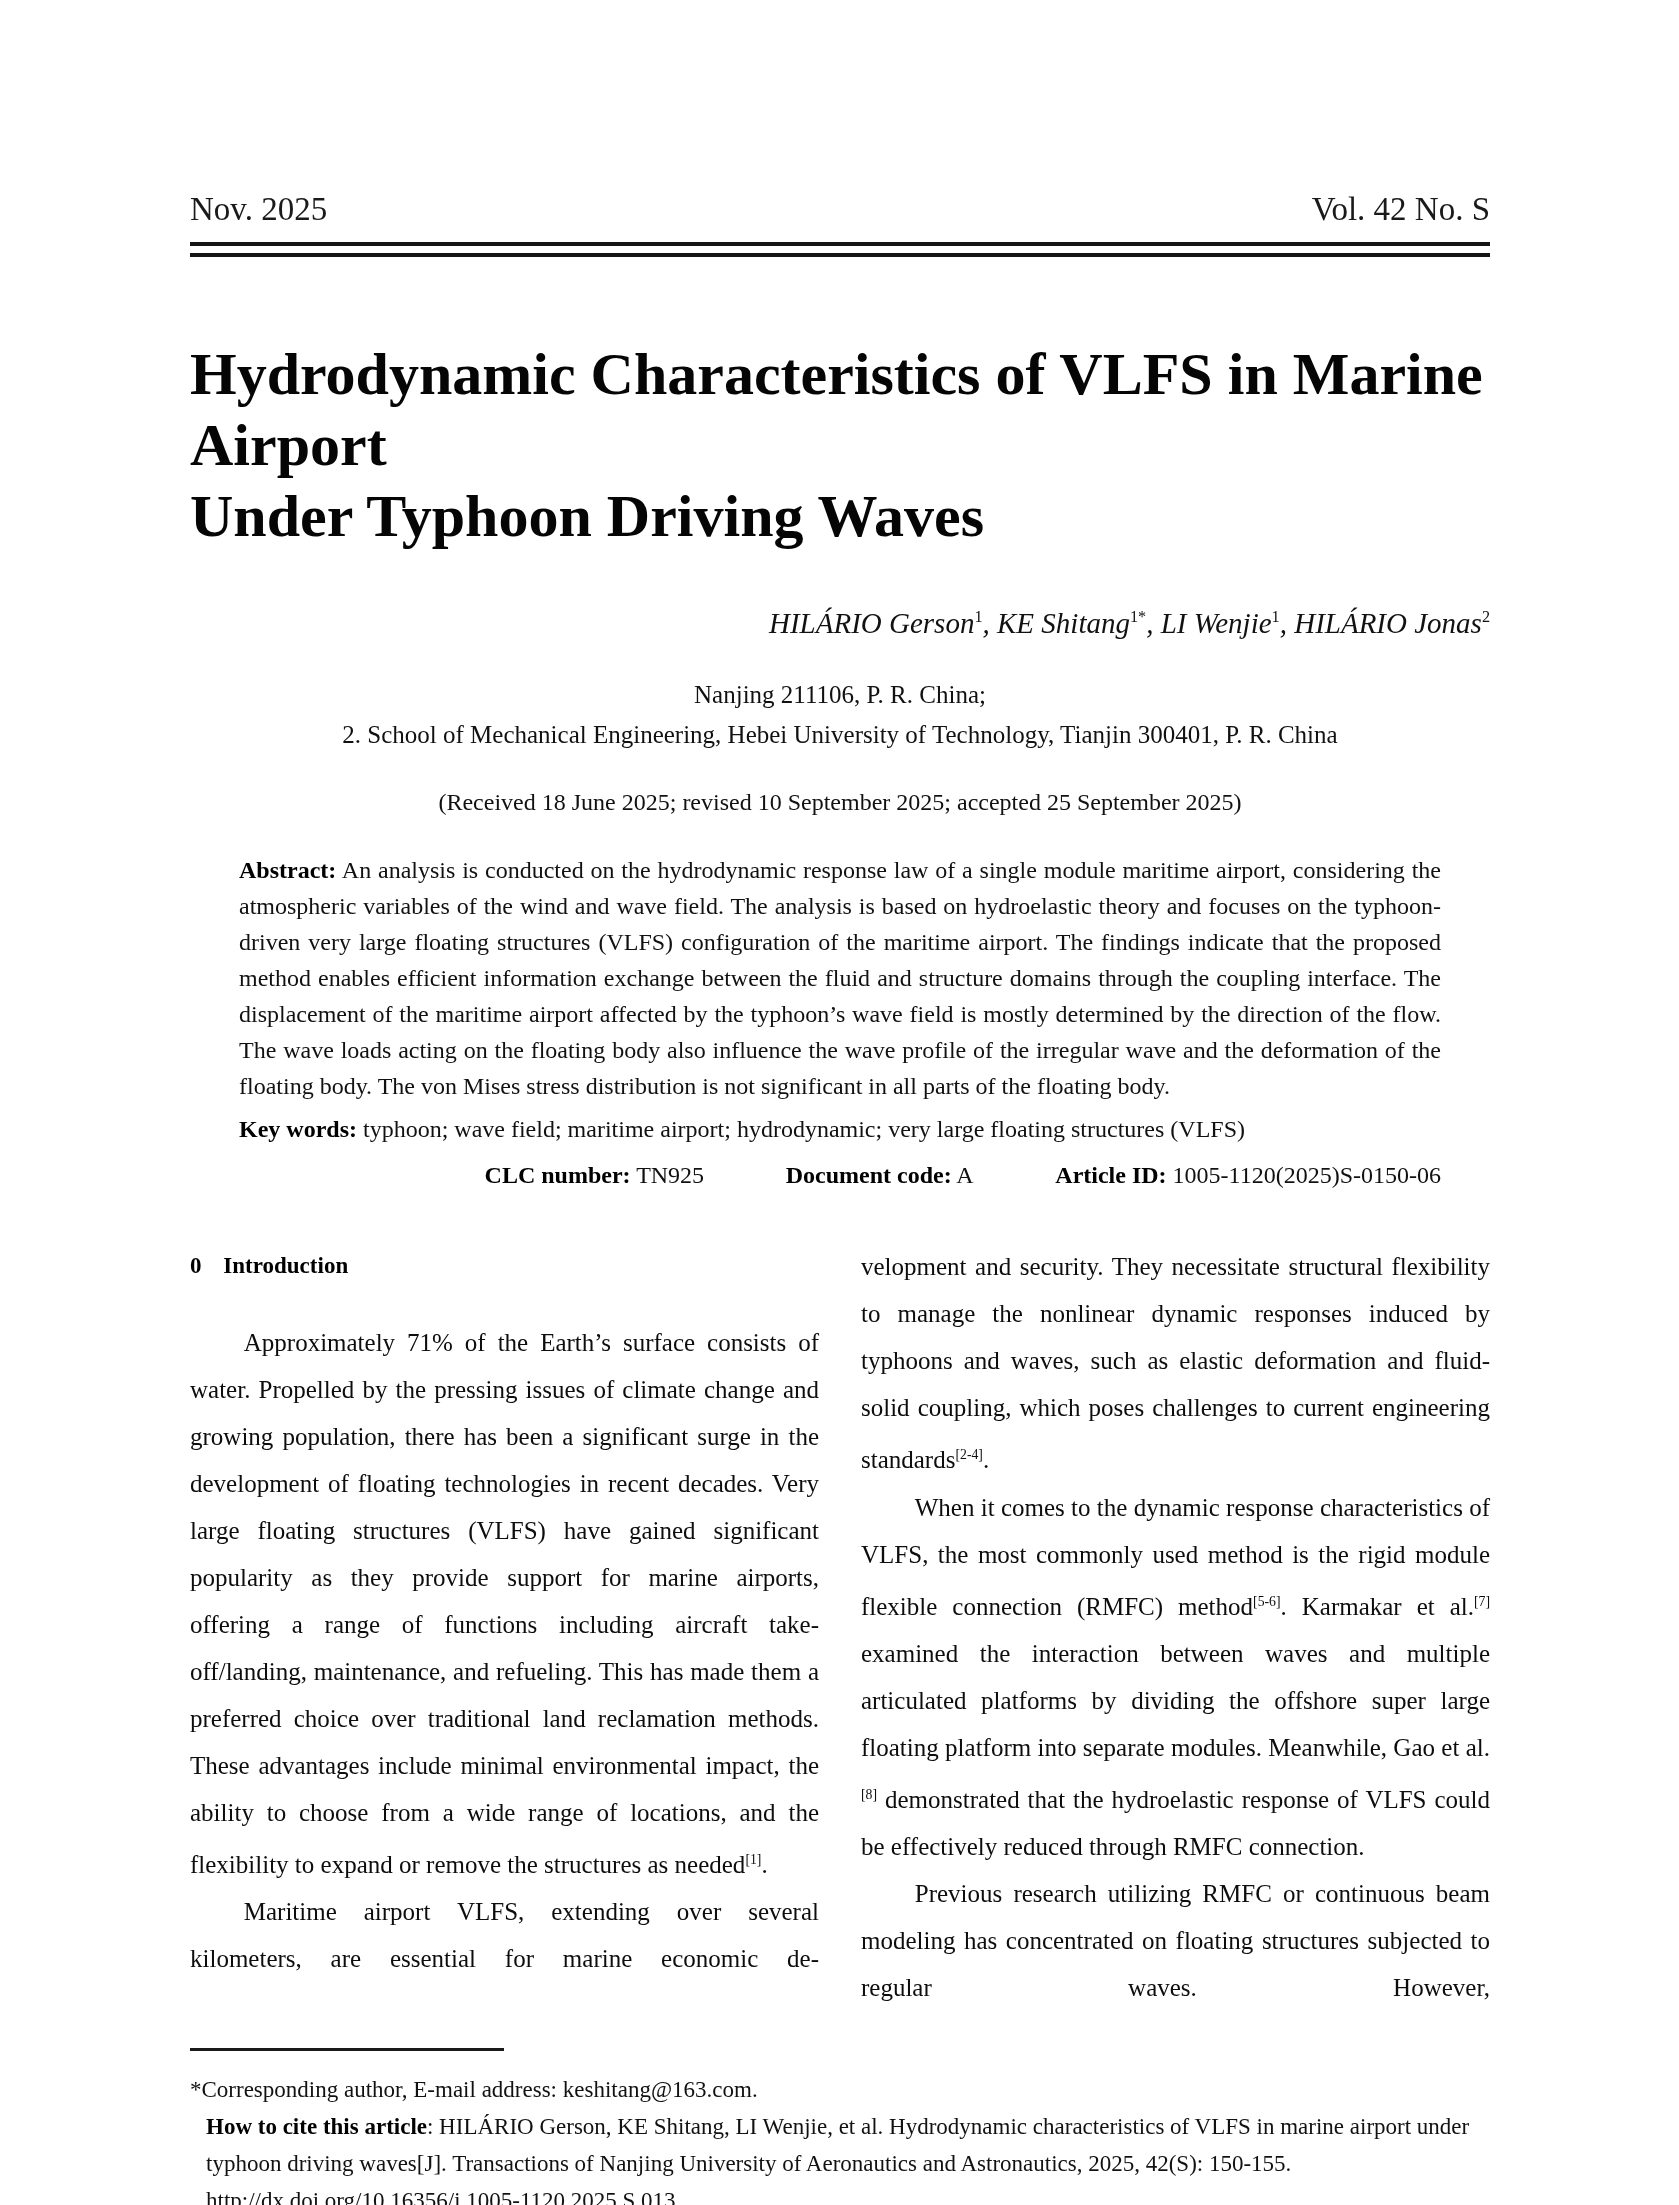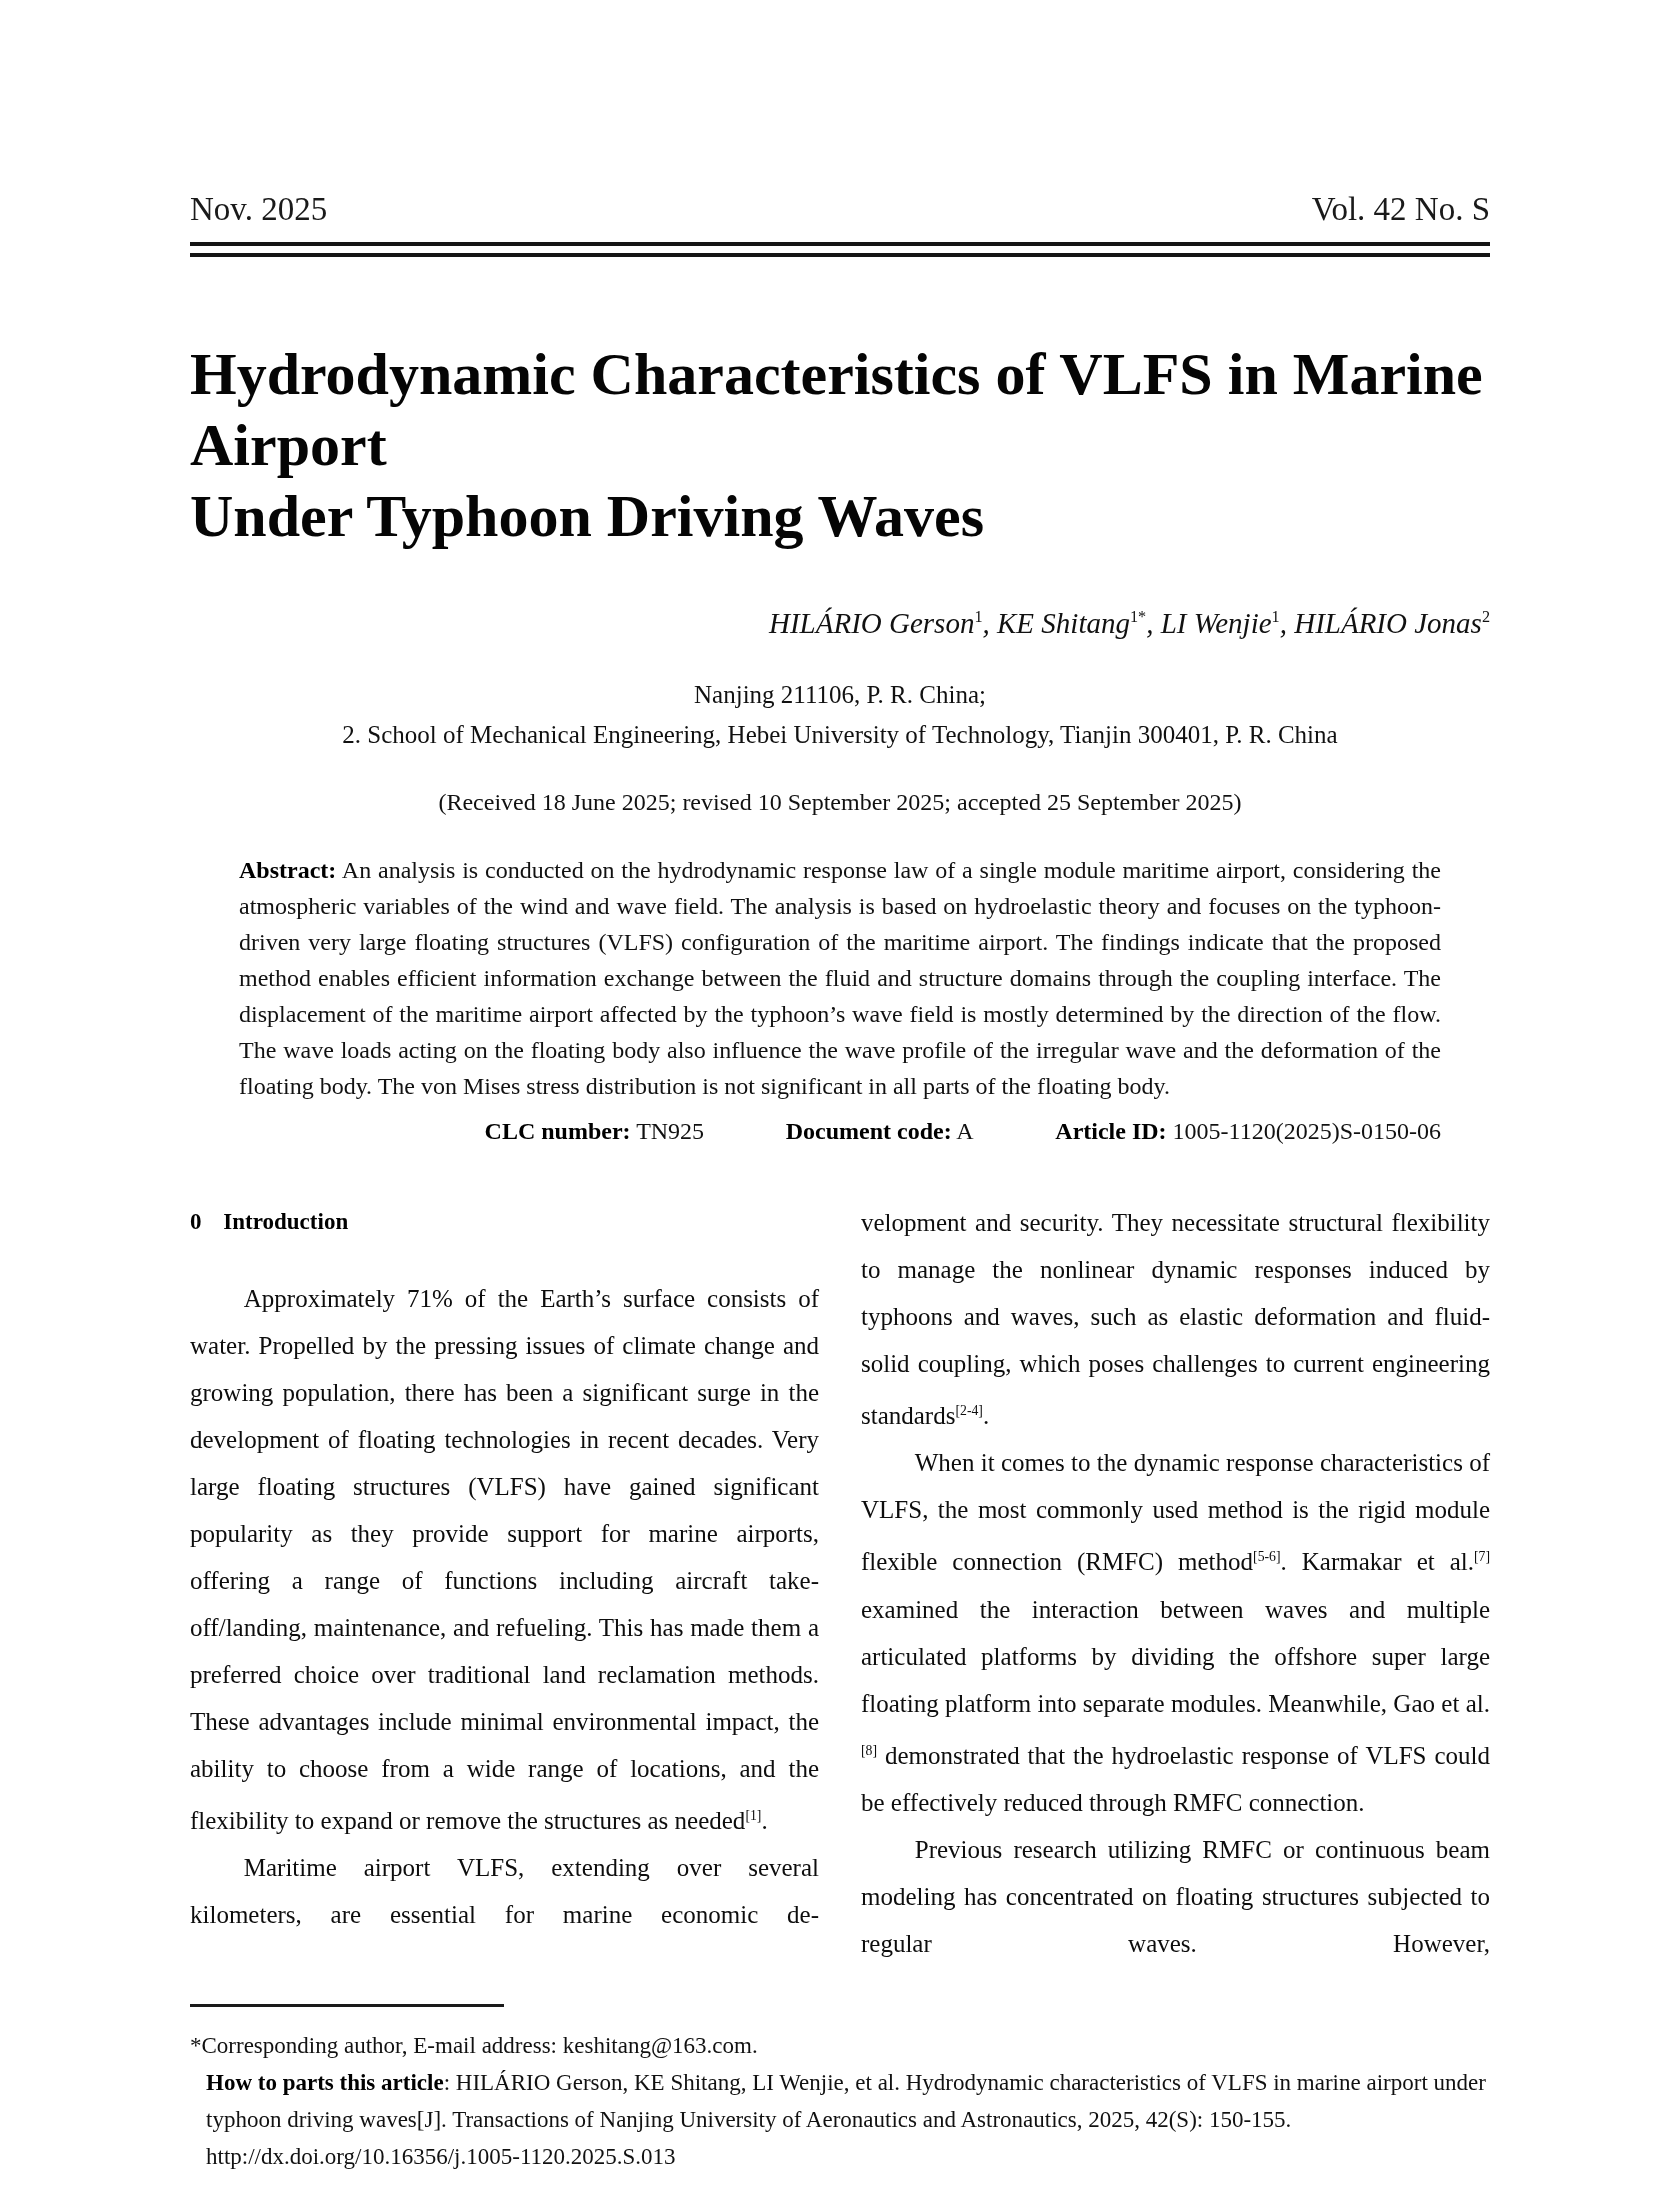--- a/index.html
+++ b/index.html
@@ -161,37 +161,38 @@
 
   <div class="affiliations">
     <div>Nanjing 211106, P. R. China;</div>
     <div>2. School of Mechanical Engineering, Hebei University of Technology, Tianjin 300401, P. R. China</div>
   </div>
 
   <div class="received">(Received 18 June 2025; revised 10 September 2025; accepted 25 September 2025)</div>
 
   <div class="abstract-block">
     <p class="abs-text"><span class="label">Abstract:</span><span> An analysis is conducted on the hydrodynamic response law of a single module maritime airport, considering the atmospheric variables of the wind and wave field. The analysis is based on hydroelastic theory and focuses on the typhoon-driven very large floating structures (VLFS) configuration of the maritime airport. The findings indicate that the proposed method enables efficient information exchange between the fluid and structure domains through the coupling interface. The displacement of the maritime airport affected by the typhoon’s wave field is mostly determined by the direction of the flow. The wave loads acting on the floating body also influence the wave profile of the irregular wave and the deformation of the floating body. The von Mises stress distribution is not significant in all parts of the floating body.</span></p>
+    <p class="keywords-line"><span class="label">Key words:</span><span> typhoon; wave field; maritime airport; hydrodynamic; very large floating structures (VLFS)</span></p>
     <p class="meta-line"><span class="meta-group"><span class="label">CLC number:</span><span> TN925</span></span><span class="meta-group"><span class="label">Document code:</span><span> A</span></span><span class="meta-group"><span class="label">Article ID:</span><span> 1005-1120(2025)S-0150-06</span></span></p>
   </div>
 
   <div class="columns">
     <div class="col">
       <h2 class="section-heading"><span class="sec-num">0</span><span>Introduction</span></h2>
       <p class="indent">Approximately 71% of the Earth’s surface consists of water. Propelled by the pressing issues of climate change and growing population, there has been a significant surge in the development of floating technologies in recent decades. Very large floating structures (VLFS) have gained significant popularity as they provide support for marine airports, offering a range of functions including aircraft take-off/landing, maintenance, and refueling. This has made them a preferred choice over traditional land reclamation methods. These advantages include minimal environmental impact, the ability to choose from a wide range of locations, and the flexibility to expand or remove the structures as needed<sup>[1]</sup>.</p>
       <p class="indent fill-last">Maritime airport VLFS, extending over several kilometers, are essential for marine economic de-</p>
     </div>
     <div class="col">
       <p>velopment and security. They necessitate structural flexibility to manage the nonlinear dynamic responses induced by typhoons and waves, such as elastic deformation and fluid-solid coupling, which poses challenges to current engineering standards<sup>[2-4]</sup>.</p>
       <p class="indent">When it comes to the dynamic response characteristics of VLFS, the most commonly used method is the rigid module flexible connection (RMFC) method<sup>[5-6]</sup>. Karmakar et al.<sup>[7]</sup> examined the interaction between waves and multiple articulated platforms by dividing the offshore super large floating platform into separate modules. Meanwhile, Gao et al.<sup>[8]</sup> demonstrated that the hydroelastic response of VLFS could be effectively reduced through RMFC connection.</p>
       <p class="indent fill-last">Previous research utilizing RMFC or continuous beam modeling has concentrated on floating structures subjected to regular waves. However,</p>
     </div>
   </div>
 
   <div class="footnote">
     <div class="fn-rule"></div>
     <p>*Corresponding author, E-mail address: keshitang@163.com.</p>
-    <p class="cite"><span class="label">How to parts this article</span><span>: HILÁRIO Gerson, KE Shitang, LI Wenjie, et al. Hydrodynamic characteristics of VLFS in marine airport under typhoon driving waves[J]. Transactions of Nanjing University of Aeronautics and Astronautics, 2025, 42(S): 150-155.</span></p>
+    <p class="cite"><span class="label">How to cite this article</span><span>: HILÁRIO Gerson, KE Shitang, LI Wenjie, et al. Hydrodynamic characteristics of VLFS in marine airport under typhoon driving waves[J]. Transactions of Nanjing University of Aeronautics and Astronautics, 2025, 42(S): 150-155.</span></p>
     <p class="doi">http://dx.doi.org/10.16356/j.1005-1120.2025.S.013</p>
   </div>
 
 </div>
 
 
 </body></html>

